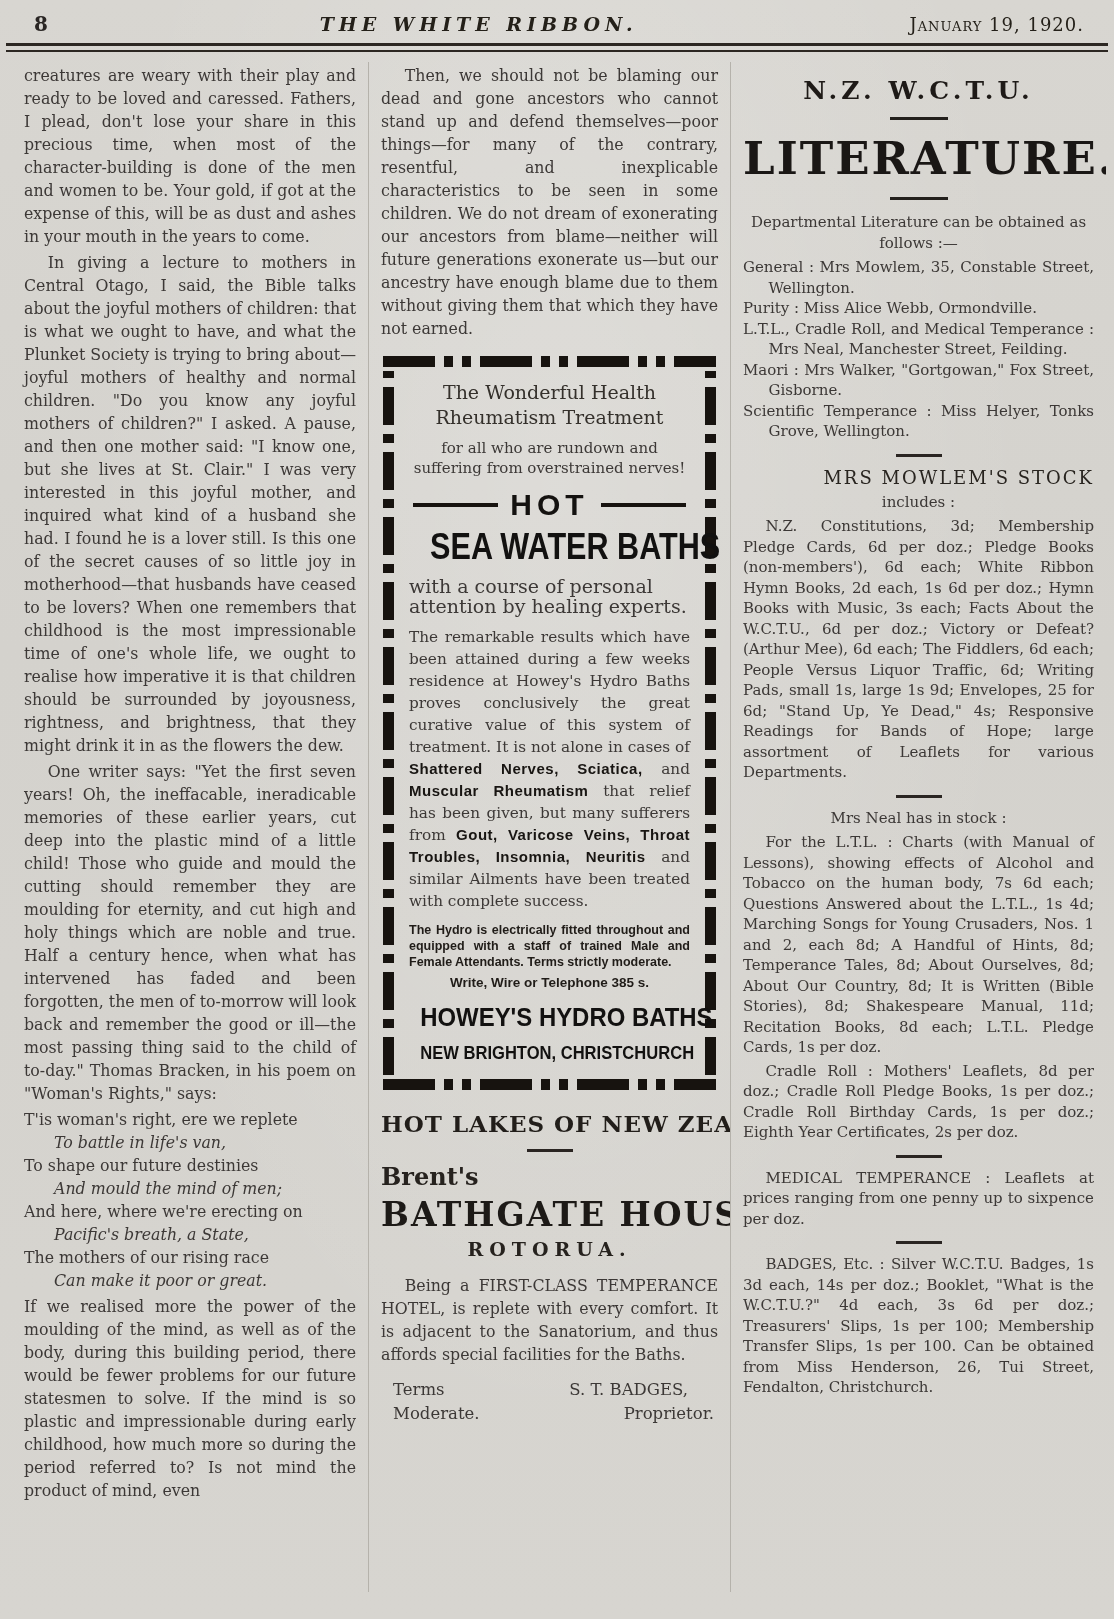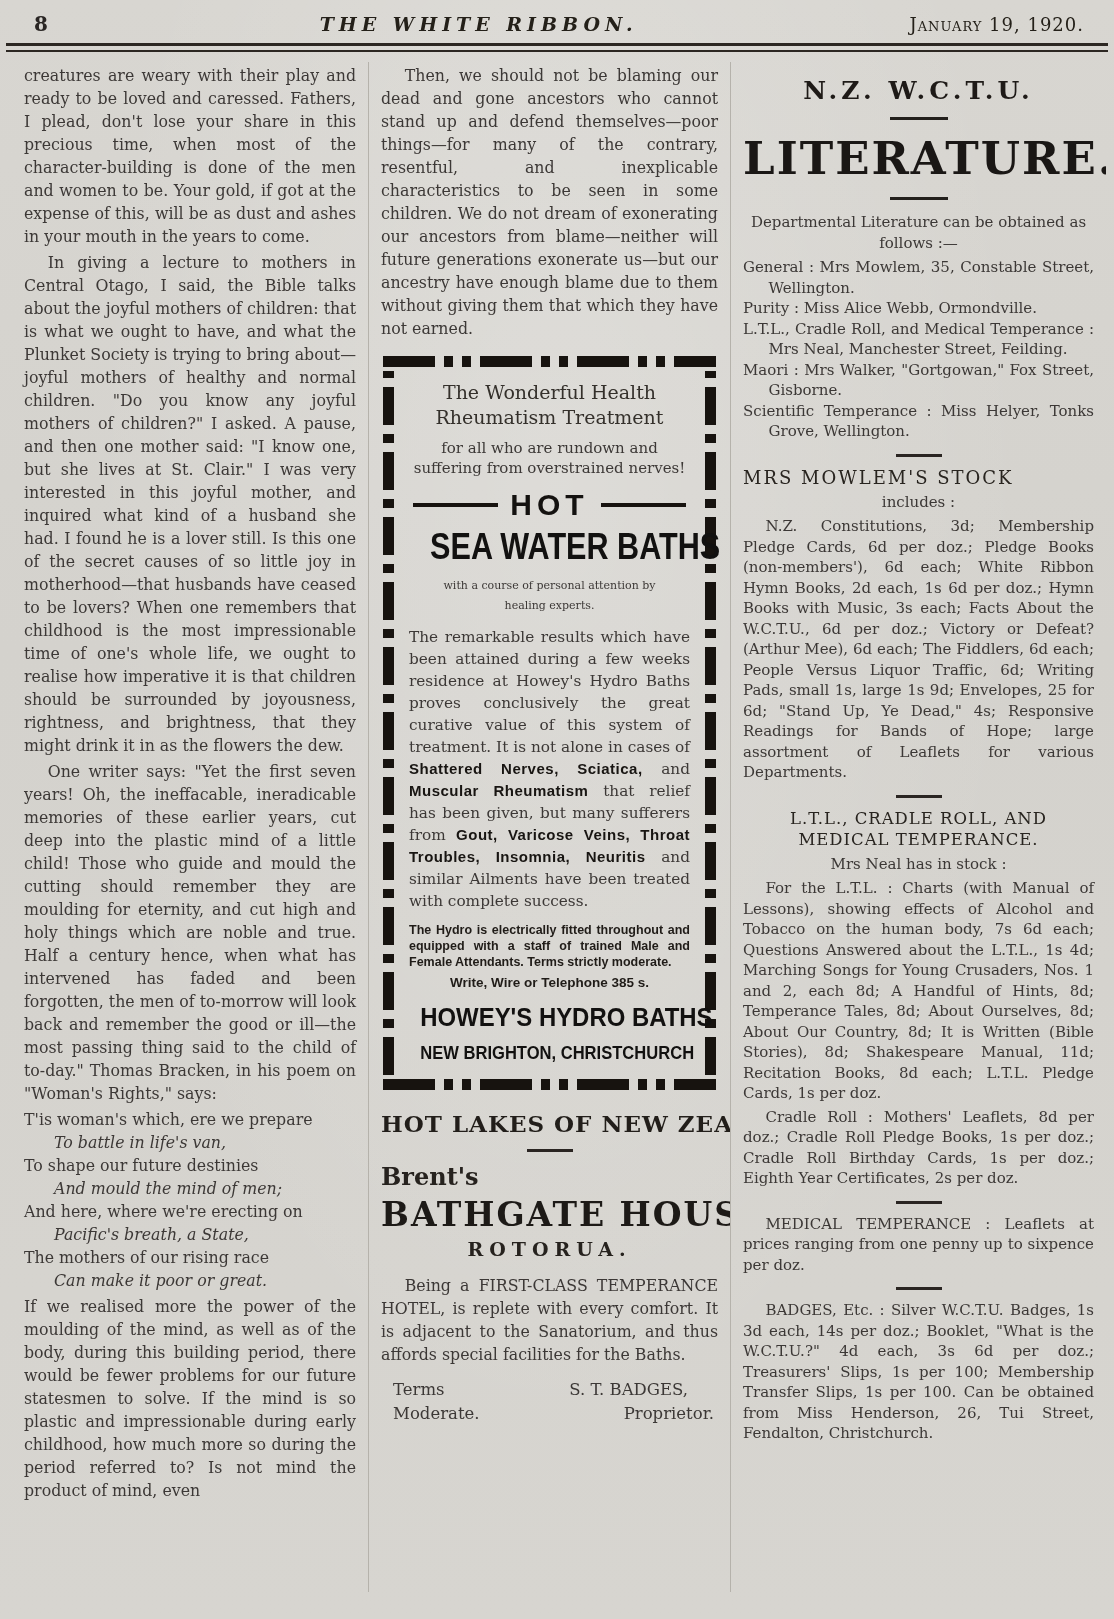--- a/index.html
+++ b/index.html
@@ -42,21 +42,21 @@
     background:repeating-linear-gradient(0deg,#17130f 0 38px,rgba(0,0,0,0) 38px 47px,#17130f 47px 56px,rgba(0,0,0,0) 56px 65px);}
   .ad-bleft{left:0;}
   .ad-bright{right:0;}
   .ad-tagline{text-align:center;font-size:19px;line-height:25px;margin:2px 0 8px;color:#34302b;}
   .ad-sub{text-align:center;font-size:15px;line-height:20px;margin:0 0 10px;}
   .hot-row{display:flex;align-items:center;gap:12px;margin:6px 4px 4px;}
   .hot-row .line{flex:1;height:4px;background:#17130f;}
   .hot-word{font-family:"Liberation Sans",sans-serif;font-weight:bold;font-size:30px;letter-spacing:5px;color:#141210;}
   .ad-main{text-align:center;font-family:"Liberation Sans",sans-serif;font-weight:bold;font-size:36px;
     color:#121110;white-space:nowrap;transform:scaleX(0.85);transform-origin:50% 50%;margin:4px 0 8px;}
-  .ad-attn{text-align:center;font-size:11px;line-height:20px;margin:0 16px 10px;}
+  .ad-attn{font-size:19px;line-height:20px;margin:0 0 10px;}
   .ad-body{font-size:15.3px;line-height:22px;text-align:justify;margin:0 0 10px;}
   .ad-body b{font-family:"Liberation Sans",sans-serif;font-size:15px;letter-spacing:.5px;color:#181512;}
   .ad-fine{font-family:"Liberation Sans",sans-serif;font-weight:bold;font-size:12.5px;line-height:16px;text-align:justify;margin:0 0 5px;color:#201c18;}
   .ad-contact{text-align:center;font-family:"Liberation Sans",sans-serif;font-weight:bold;font-size:13.5px;margin:0 0 12px;color:#201c18;}
   .ad-name{text-align:center;font-family:"Liberation Sans",sans-serif;font-weight:bold;font-size:26px;
     white-space:nowrap;transform:scaleX(0.92);margin:0 0 10px;color:#121110;}
   .ad-loc{text-align:center;font-family:"Liberation Sans",sans-serif;font-weight:bold;font-size:18px;
     white-space:nowrap;transform:scaleX(0.92);margin:0 0 12px;color:#121110;}
   
   .lakes{text-align:center;font-weight:bold;font-size:23px;letter-spacing:1px;margin:20px 0 0;color:#221e1a;white-space:nowrap;}
@@ -68,21 +68,21 @@
   .terms-left{padding-left:12px;}
   .terms-right{text-align:right;padding-right:4px;}
   .terms-right .l1{margin-right:26px;}
   
   .org{text-align:center;font-weight:bold;font-size:25px;letter-spacing:4px;color:#1e1a17;margin:12px 0 0;}
   .lit-div{width:58px;height:3px;background:#23201c;margin:12px auto;}
   .lit-title{text-align:center;font-weight:bold;font-size:45px;letter-spacing:2px;color:#1a1715;white-space:nowrap;margin:2px 0 0;}
   .rt{font-size:15px;line-height:20.5px;text-align:justify;margin:0 0 3px;}
   .rt-center{font-size:15px;line-height:20.5px;text-align:center;margin:0 0 4px;}
   .hang{padding-left:1.7em;text-indent:-1.7em;margin:0 0;}
-  .stock-head{text-align:left;font-size:18px;letter-spacing:2px;margin:10px 0 4px;color:#28241f;}
+  .stock-head{text-align:right;font-size:18px;letter-spacing:2px;margin:10px 0 4px;color:#28241f;}
   .sec-head{text-align:center;font-size:16.5px;line-height:21px;letter-spacing:1px;margin:6px 0 4px;color:#28241f;}
 </style>
 </head>
 <body>
 
 <div class="page">
 
   <div class="masthead">
     <span class="page-num">8</span>
     <span class="paper-title">THE WHITE RIBBON.</span>
@@ -90,21 +90,21 @@
   </div>
   <div class="rule-double"></div>
 
   <div class="cols">
 
     <div class="col col-left">
       <p class="bt">creatures are weary with their play and ready to be loved and caressed. Fathers, I plead, don't lose your share in this precious time, when most of the character-building is done of the men and women to be. Your gold, if got at the expense of this, will be as dust and ashes in your mouth in the years to come.</p>
       <p class="bt indent">In giving a lecture to mothers in Central Otago, I said, the Bible talks about the joyful mothers of children: that is what we ought to have, and what the Plunket Society is trying to bring about—joyful mothers of healthy and normal children. "Do you know any joyful mothers of children?" I asked. A pause, and then one mother said: "I know one, but she lives at St. Clair." I was very interested in this joyful mother, and inquired what kind of a husband she had. I found he is a lover still. Is this one of the secret causes of so little joy in motherhood—that husbands have ceased to be lovers? When one remembers that childhood is the most impressionable time of one's whole life, we ought to realise how imperative it is that children should be surrounded by joyousness, rightness, and brightness, that they might drink it in as the flowers the dew.</p>
       <p class="bt indent">One writer says: "Yet the first seven years! Oh, the ineffacable, ineradicable memories of these earlier years, cut deep into the plastic mind of a little child! Those who guide and mould the cutting should remember they are moulding for eternity, and cut high and holy things which are noble and true. Half a century hence, when what has intervened has faded and been forgotten, the men of to-morrow will look back and remember the good or ill—the most passing thing said to the child of to-day." Thomas Bracken, in his poem on "Woman's Rights," says:</p>
       <div class="poem">
-        <p>T'is woman's which, ere we prepare</p>
+        <p>T'is woman's right, ere we replete</p>
         <p class="in">To battle in life's van,</p>
         <p>To shape our future destinies</p>
         <p class="in">And mould the mind of men;</p>
         <p>And here, where we're erecting on</p>
         <p class="in">Pacific's breath, a State,</p>
         <p>The mothers of our rising race</p>
         <p class="in">Can make it poor or great.</p>
       </div>
       <p class="bt">If we realised more the power of the moulding of the mind, as well as of the body, during this building period, there would be fewer problems for our future statesmen to solve. If the mind is so plastic and impressionable during early childhood, how much more so during the period referred to? Is not mind the product of mind, even</p>
     </div>
@@ -160,21 +160,20 @@
       <p class="rt hang">L.T.L., Cradle Roll, and Medical Temperance :  Mrs Neal, Manchester Street, Feilding.</p>
       <p class="rt hang">Maori :  Mrs Walker, "Gortgowan," Fox Street, Gisborne.</p>
       <p class="rt hang">Scientific Temperance :  Miss Helyer, Tonks Grove, Wellington.</p>
 
       <div class="small-divider"></div>
       <div class="stock-head">MRS MOWLEM'S STOCK</div>
       <p class="rt-center">includes :</p>
       <p class="rt indent">N.Z. Constitutions, 3d; Membership Pledge Cards, 6d per doz.; Pledge Books (non-members'), 6d each; White Ribbon Hymn Books, 2d each, 1s 6d per doz.; Hymn Books with Music, 3s each; Facts About the W.C.T.U., 6d per doz.; Victory or Defeat? (Arthur Mee), 6d each; The Fiddlers, 6d each; People Versus Liquor Traffic, 6d; Writing Pads, small 1s, large 1s 9d; Envelopes, 25 for 6d; "Stand Up, Ye Dead," 4s; Responsive Readings for Bands of Hope; large assortment of Leaflets for various Departments.</p>
 
       <div class="small-divider"></div>
-      <div class="sec-head"><span>L.T.L., CRADLE ROLL, AND</span><br><span>MEDICAL TEMPERANCE.</span></div>
       <p class="rt-center">Mrs Neal has in stock :</p>
       <p class="rt indent">For the L.T.L. : Charts (with Manual of Lessons), showing effects of Alcohol and Tobacco on the human body, 7s 6d each; Questions Answered about the L.T.L., 1s 4d; Marching Songs for Young Crusaders, Nos. 1 and 2, each 8d; A Handful of Hints, 8d; Temperance Tales, 8d; About Ourselves, 8d; About Our Country, 8d; It is Written (Bible Stories), 8d; Shakespeare Manual, 11d; Recitation Books, 8d each; L.T.L. Pledge Cards, 1s per doz.</p>
       <p class="rt indent">Cradle Roll : Mothers' Leaflets, 8d per doz.; Cradle Roll Pledge Books, 1s per doz.; Cradle Roll Birthday Cards, 1s per doz.; Eighth Year Certificates, 2s per doz.</p>
 
       <div class="small-divider"></div>
       <p class="rt indent">MEDICAL TEMPERANCE :  Leaflets at prices ranging from one penny up to sixpence per doz.</p>
 
       <div class="small-divider"></div>
       <p class="rt indent">BADGES, Etc. :  Silver W.C.T.U. Badges, 1s 3d each, 14s per doz.; Booklet, "What is the W.C.T.U.?" 4d each, 3s 6d per doz.; Treasurers' Slips, 1s per 100; Membership Transfer Slips, 1s per 100.  Can be obtained from Miss Henderson, 26, Tui Street, Fendalton, Christchurch.</p>
     </div>

